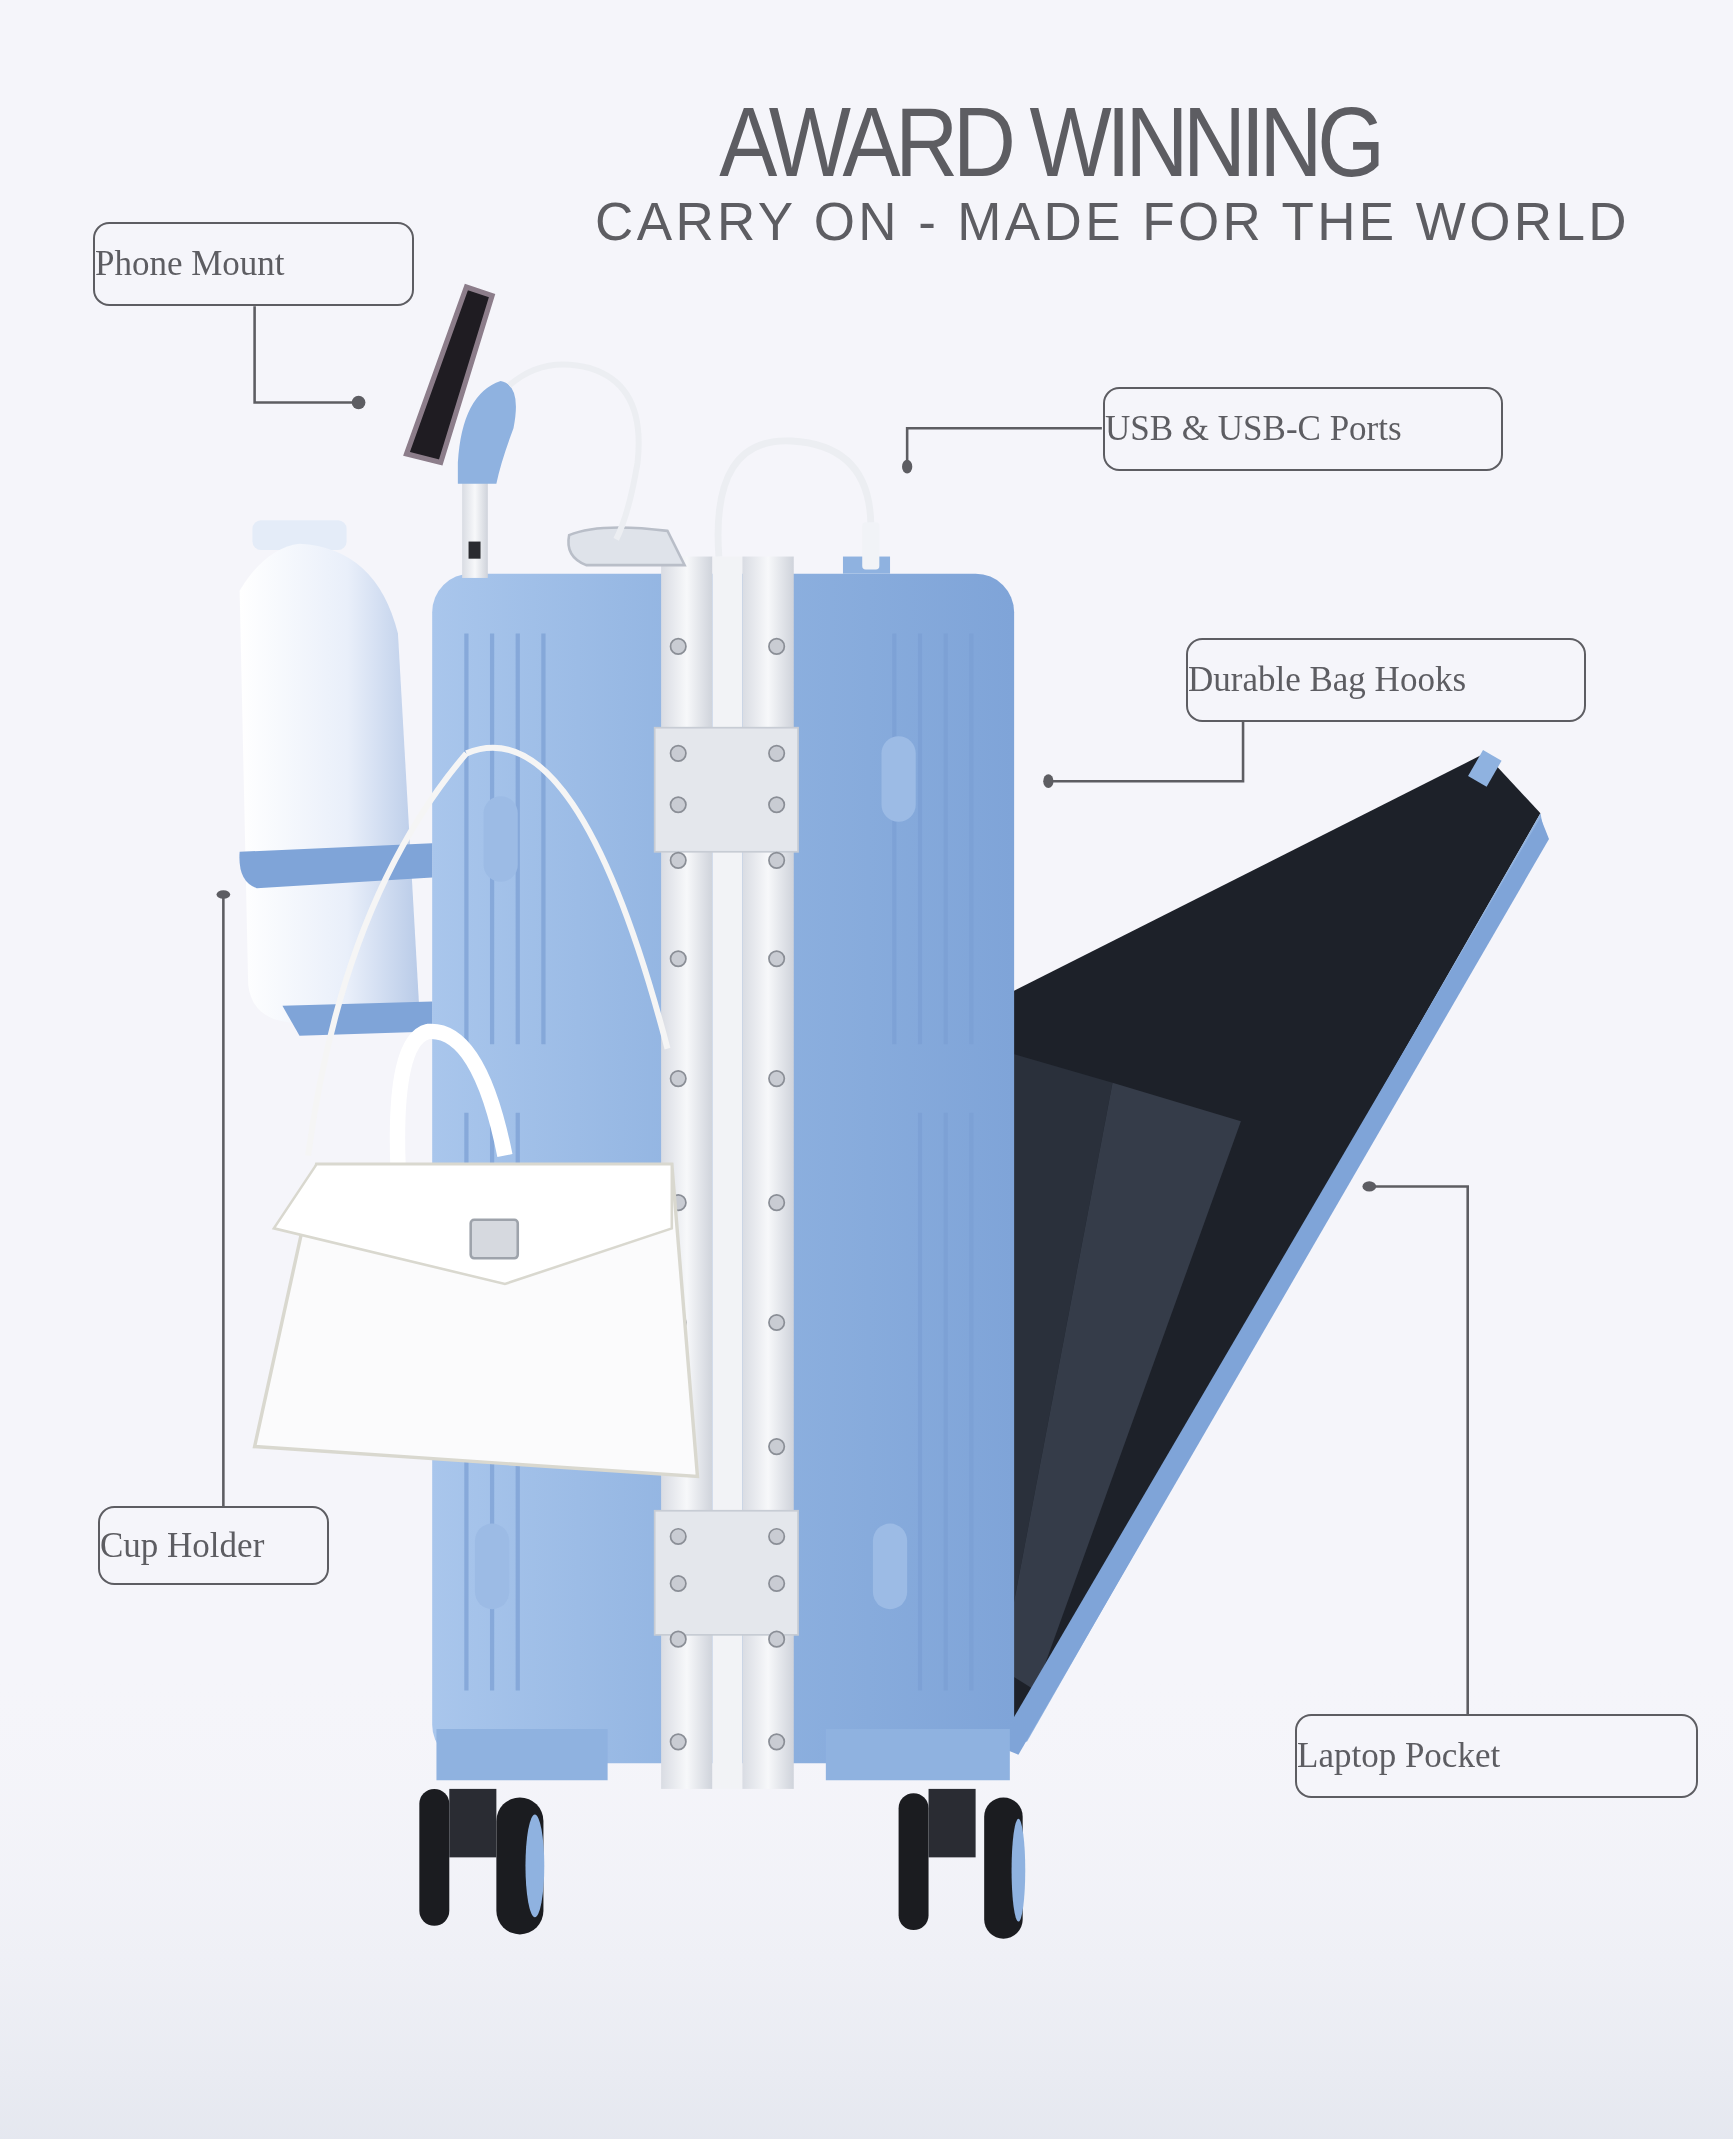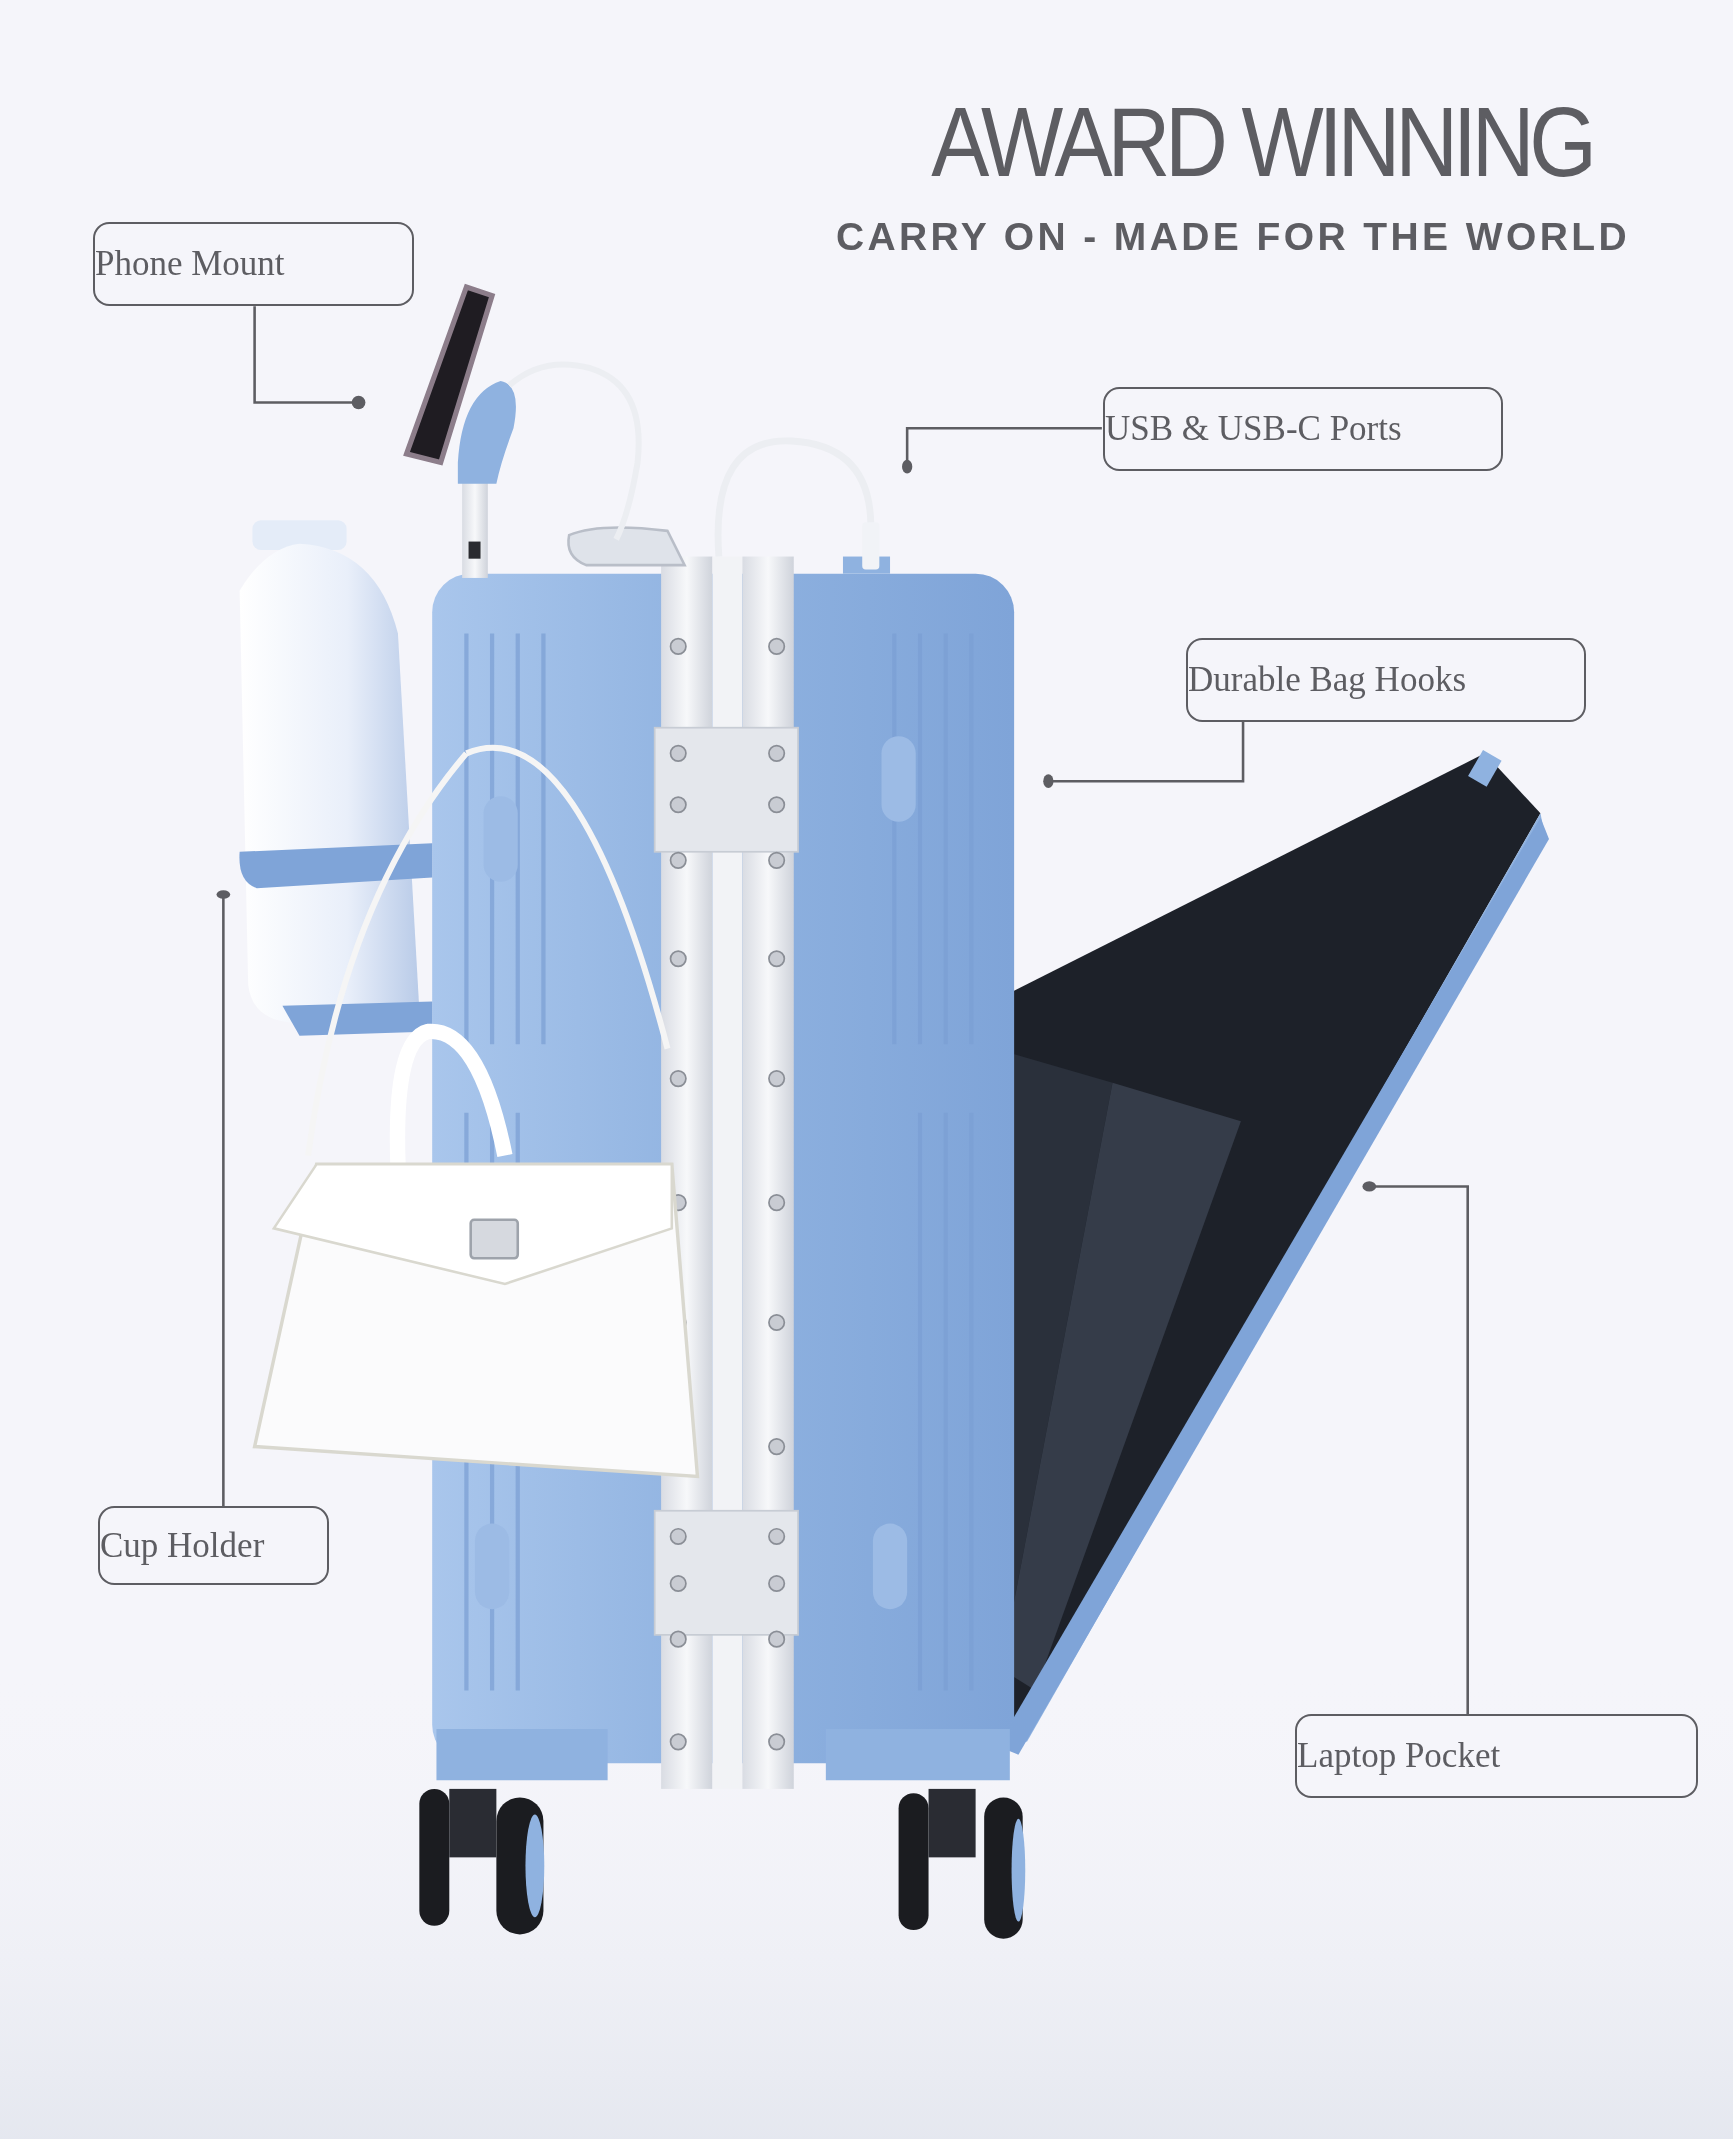--- a/index.html
+++ b/index.html
@@ -2,21 +2,21 @@
 <html style="font-size:6.8px"><head>
 <meta charset="utf-8">
 <style>
   html, body { margin: 0; padding: 0; background: #f5f5fa; }
   body { width: 1733px; height: 2167px; overflow: hidden; position: relative;
          font-family: "Liberation Sans", "DejaVu Sans", sans-serif; }
   #stage { position: absolute; left: 0; top: 0; width: 1733px; height: 2167px; }
   .headline { position: absolute; right: 103px; top: 92px; text-align: left; color: #5d5d62; }
   .headline .title { font-size: 99px; letter-spacing: -6px; line-height: 1; font-weight: 400;
                      transform: scaleX(0.88); transform-origin: right center; display: block; white-space: nowrap; }
-  .headline .subtitle { font-size: 39px; letter-spacing: 3.4px; margin-top: 24px; display: block; white-space: nowrap; font-weight: bold; }
+  .headline .subtitle { font-size: 53px; letter-spacing: 3.4px; display: block; white-space: nowrap; }
   .callout { position: absolute; box-sizing: border-box; border: 2.1px solid #5d5d62; border-radius: 16.3px;
              background: #f5f5fa; color: #5d5d62; display: flex; align-items: center; 
              font-size: 35px; white-space: nowrap; font-family: Liberation Serif, serif; }
 </style>
 </head>
 <body>
 
 <div id="stage">
 
   <svg width="1733" height="2167" viewBox="0 0 4050 5063" style="position:absolute;left:0;top:0">

